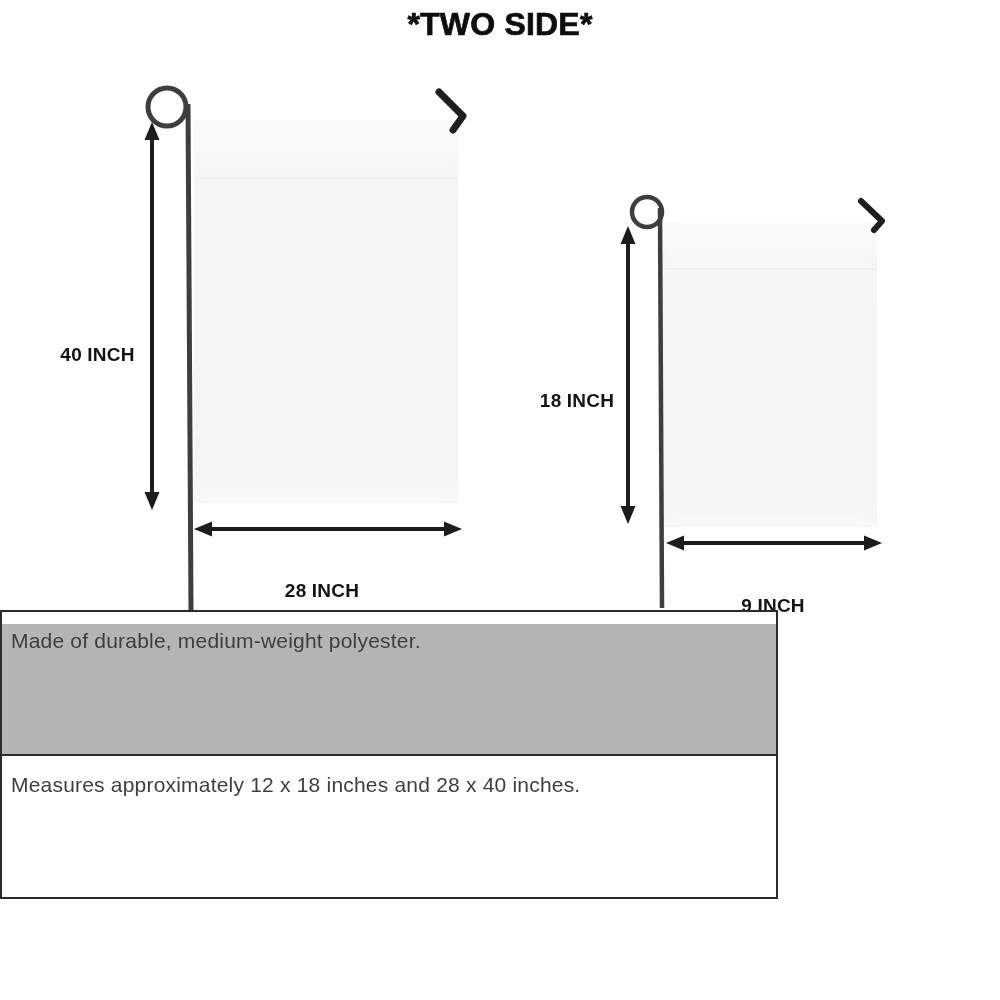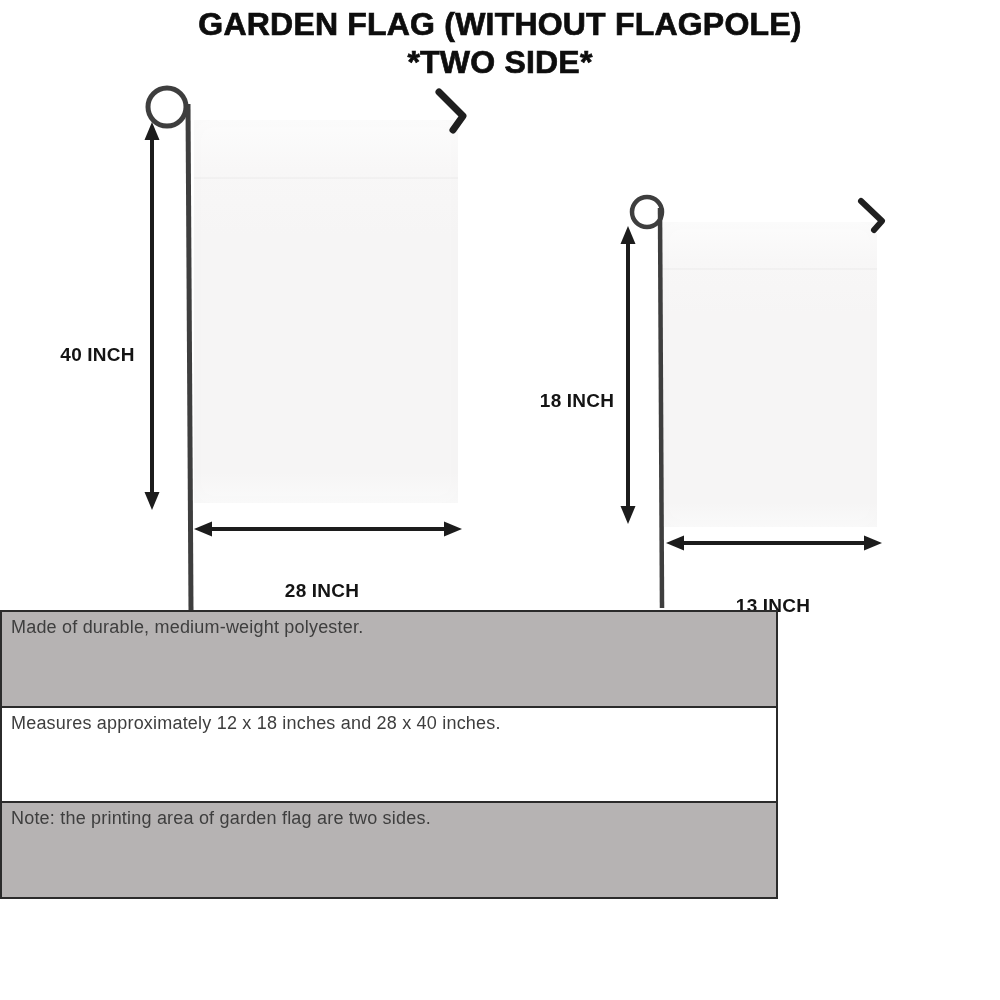--- a/index.html
+++ b/index.html
@@ -93,37 +93,37 @@
     box-sizing: border-box;
     border: 2px solid var(--border-dark, #2b2b2b);
     display: flex;
     flex-direction: column;
   }
   .feature-row {
     flex: 1;
     box-sizing: border-box;
     border-bottom: 2px solid var(--border-dark, #2b2b2b);
     padding: 5px 10px 0 9px;
-    font-size: 18px;
+    font-size: 21px;
     letter-spacing: 0.2px;
     color: var(--text-dark, #3e3e3e);
     overflow: hidden;
     white-space: nowrap;
+    margin-top: 12px;
   }
   .feature-row:last-child { border-bottom: none; }
   .row-gray  { background: var(--row-gray, #b6b3b3); }
   .row-white { background: var(--row-white, #ffffff); }
 </style>
 </head>
 <body>
 
 <div class="page">
 
   <div class="title-wrap">
-    <div class="title-line">GARDEN FLAG (WITHOUT FLAGPOLE)</div>
     <div class="title-line">*TWO SIDE*</div>
   </div>
 
   <div class="flag flag-large"></div>
   <div class="flag flag-small"></div>
 
   <svg class="overlay" viewBox="0 0 1000 1000">
 
     <g>
       <circle class="pole" cx="167" cy="107" r="19" stroke-width="5"></circle>
@@ -160,21 +160,20 @@
     <g>
       <line class="aline" x1="681" y1="543" x2="867" y2="543" stroke-width="4"></line>
       <polygon class="ahead" points="666,543 684,535.5 684,550.5"></polygon>
       <polygon class="ahead" points="882,543 864,535.5 864,550.5"></polygon>
     </g>
   </svg>
 
   <div class="dim-label lbl-h-large">40 INCH</div>
   <div class="dim-label lbl-w-large">28 INCH</div>
   <div class="dim-label lbl-h-small">18 INCH</div>
-  <div class="dim-label lbl-w-small">13 INCH</div>
+  <div class="dim-label lbl-w-small">9 INCH</div>
 
   <div class="features-table">
     <div class="feature-row row-gray">Made of durable, medium-weight polyester.</div>
     <div class="feature-row row-white">Measures approximately 12 x 18 inches and 28 x 40 inches.</div>
-    <div class="feature-row row-gray">Note: the printing area of garden flag are two sides.</div>
   </div>
 
 </div>
 
 </body></html>

